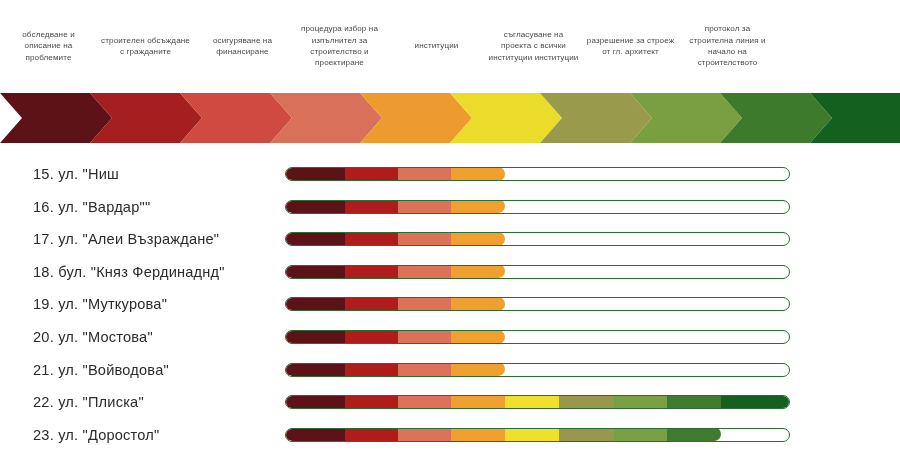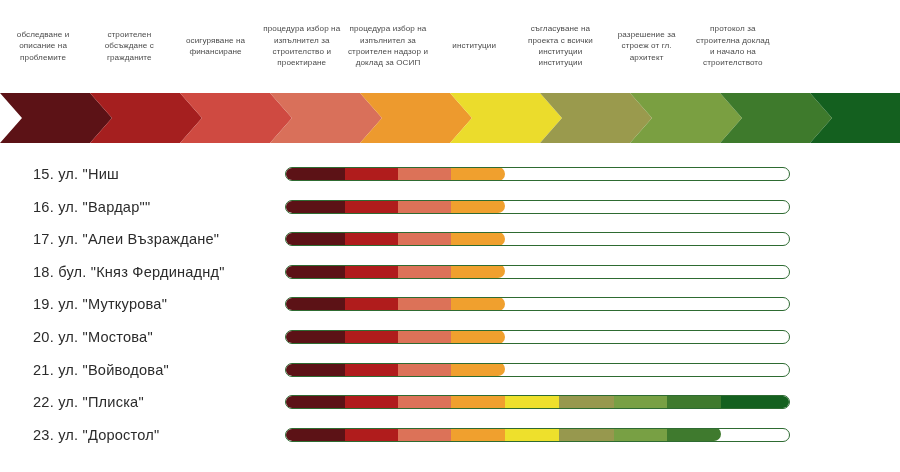--- a/index.html
+++ b/index.html
@@ -107,25 +107,24 @@
 </style>
 </head>
 <body>
 
 <div id="process-header">
   <div class="chev-labels">
       <div class="chev-label">обследване и описание на проблемите</div>
       <div class="chev-label">строителен обсъждане с гражданите</div>
       <div class="chev-label">осигуряване на финансиране</div>
       <div class="chev-label">процедура избор на изпълнител за строителство и проектиране</div>
-      <div class="chev-label">процедура избор на изпълнител за строителен надзор и доклад за ОСИП</div>
       <div class="chev-label">институции</div>
       <div class="chev-label">съгласуване на проекта с всички институции институции</div>
       <div class="chev-label">разрешение за строеж от гл. архитект</div>
-      <div class="chev-label">протокол за строителна доклад и начало на строителството</div>
+      <div class="chev-label">протокол за строителна линия и начало на строителството</div>
     </div>
   <div class="chev-row">
       <svg class="chev" width="112" height="50" viewBox="0 0 112 50" style="left: 0px;">
         <path d="M 0,0 L 90,0 L 112,25 L 90,50 L 0,50 L 22,25 Z" fill="#5c1216"></path>
       </svg>
       <svg class="chev" width="112" height="50" viewBox="0 0 112 50" style="left: 90px;">
         <path d="M 0,0 L 90,0 L 112,25 L 90,50 L 0,50 L 22,25 Z" fill="#a51f1f"></path>
       </svg>
       <svg class="chev" width="112" height="50" viewBox="0 0 112 50" style="left: 180px;">
         <path d="M 0,0 L 90,0 L 112,25 L 90,50 L 0,50 L 22,25 Z" fill="#cf4a41"></path>

